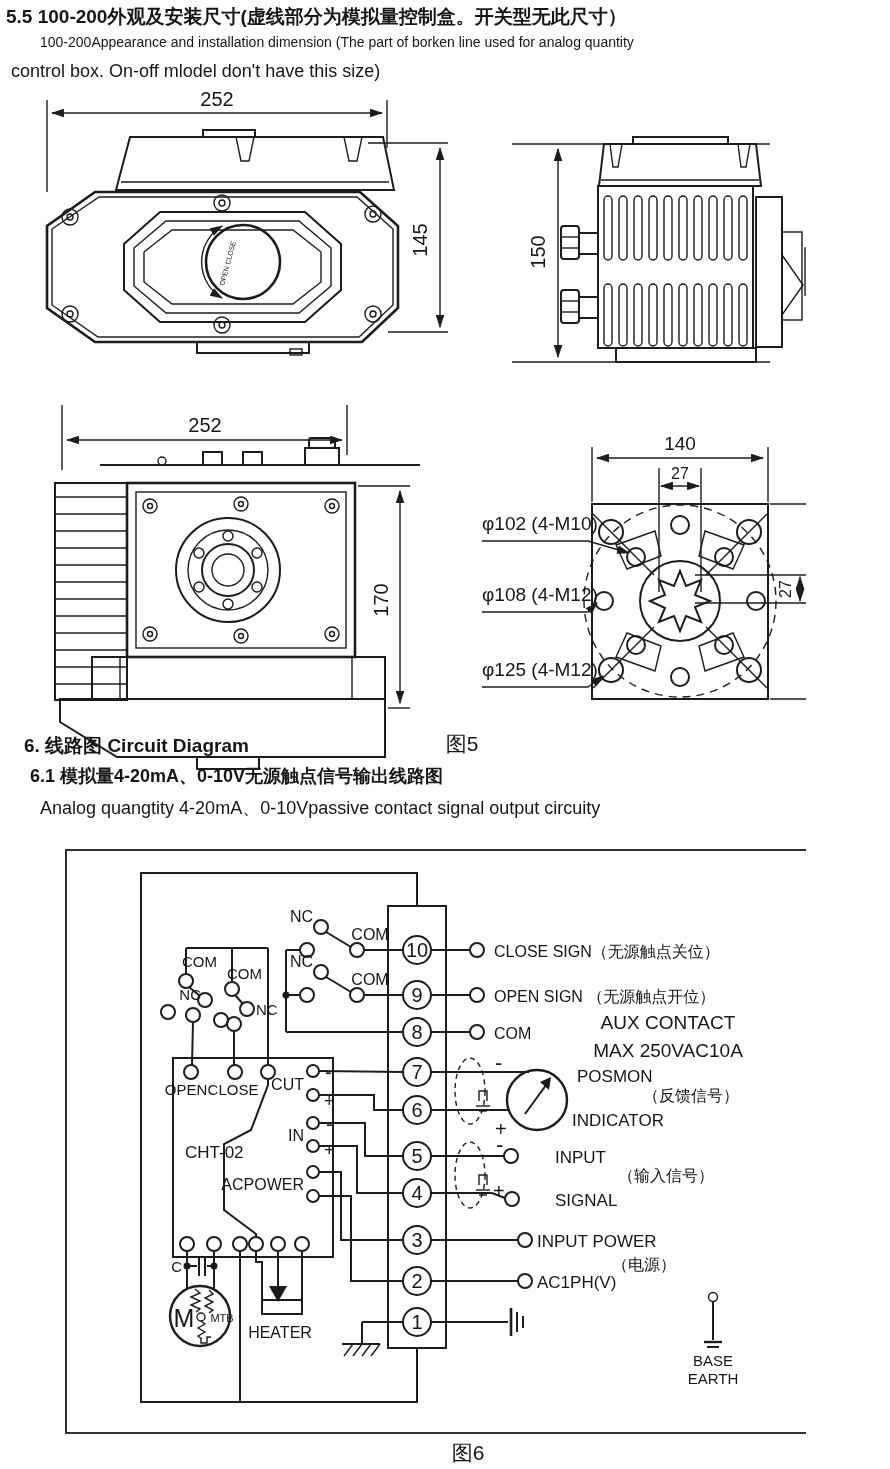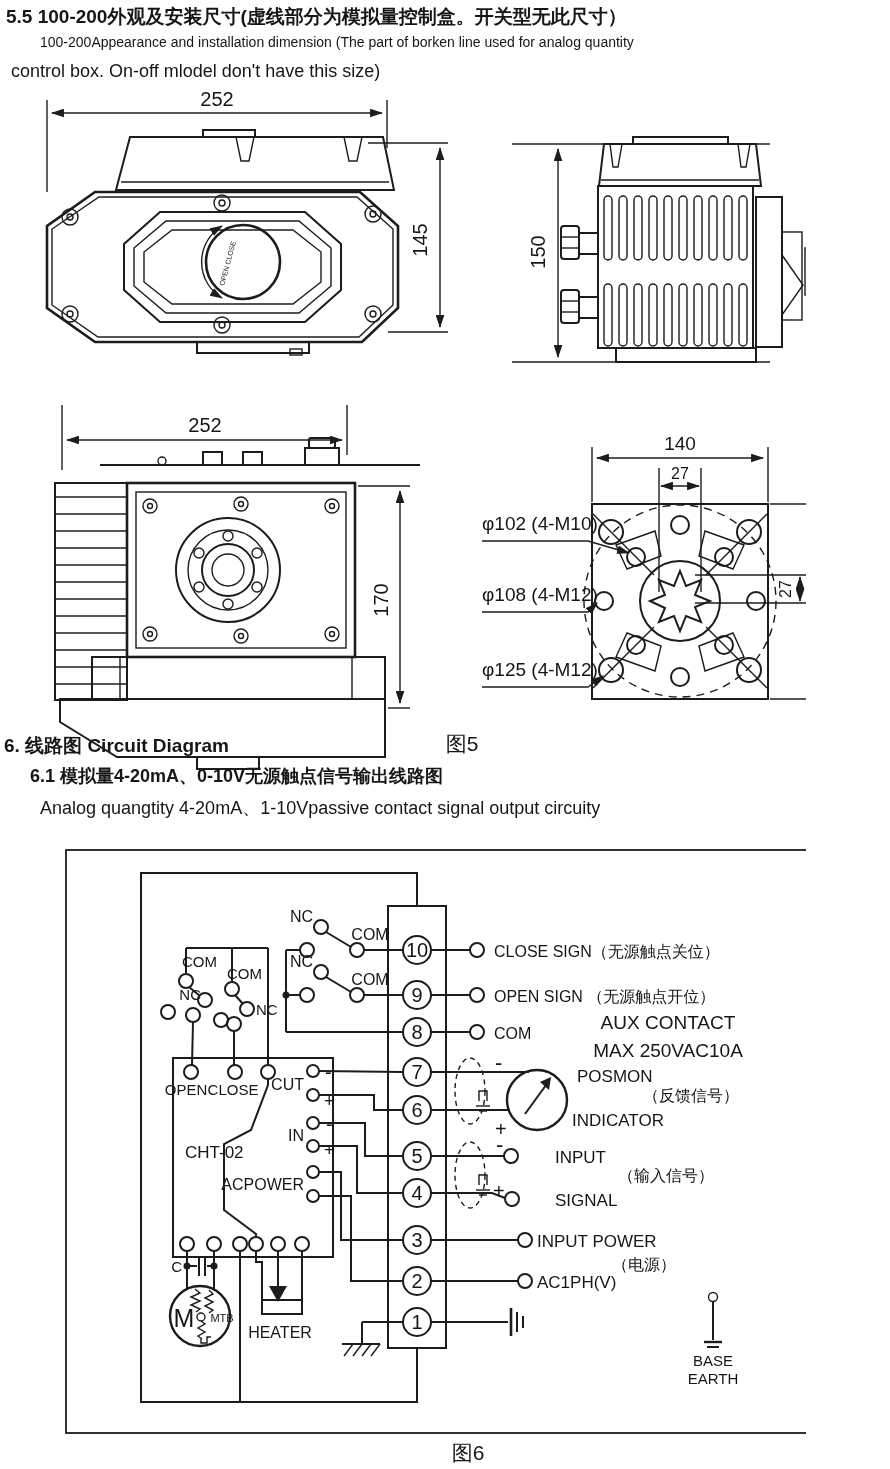--- a/index.html
+++ b/index.html
@@ -19,23 +19,23 @@
 </style>
 </head>
 <body>
 
 <div id="page">
 
   <div class="hd b" style="left:6px;top:4px;font-size:19px;">5.5  100-200外观及安装尺寸(虚线部分为模拟量控制盒。开关型无此尺寸）</div>
   <div class="hd" style="left:40px;top:34px;font-size:14px;">100-200Appearance and installation dimension (The  part of borken line used for analog quantity</div>
   <div class="hd" style="left:11px;top:61px;font-size:18px;">control box. On-off mlodel don't have this size)</div>
 
-  <div class="hd b" style="left:4px;top:733px;font-size:19px;">6.   线路图 Circuit Diagram</div>
+  <div class="hd b" style="left:24px;top:733px;font-size:19px;">6.   线路图 Circuit Diagram</div>
   <div class="hd b" style="left:6px;top:764px;font-size:18px;margin-left:24px;">6.1 模拟量4-20mA、0-10V无源触点信号输出线路图</div>
-  <div class="hd" style="left:40px;top:796px;font-size:18px;">Analog quangtity 4-20mA、1-10Vpassive contact  signal output circuity</div>
+  <div class="hd" style="left:40px;top:796px;font-size:18px;">Analog quangtity 4-20mA、0-10Vpassive contact  signal output circuity</div>
 
   <svg width="890" height="1469" viewBox="0 0 890 1469">
     <defs>
       <marker id="ar" viewBox="0 0 12 8" markerWidth="13" markerHeight="9" refX="11" refY="4" orient="auto-start-reverse" markerUnits="userSpaceOnUse">
         <path d="M0,0L12,4L0,8Z" fill="#1c1c1c"></path>
       </marker>
     </defs>
 
     <g>
       <line class="tn" x1="47" y1="100" x2="47" y2="192"></line>

